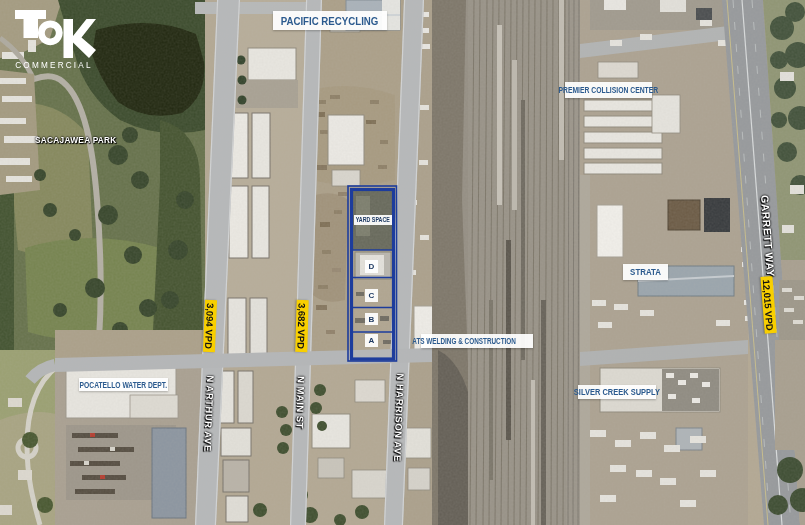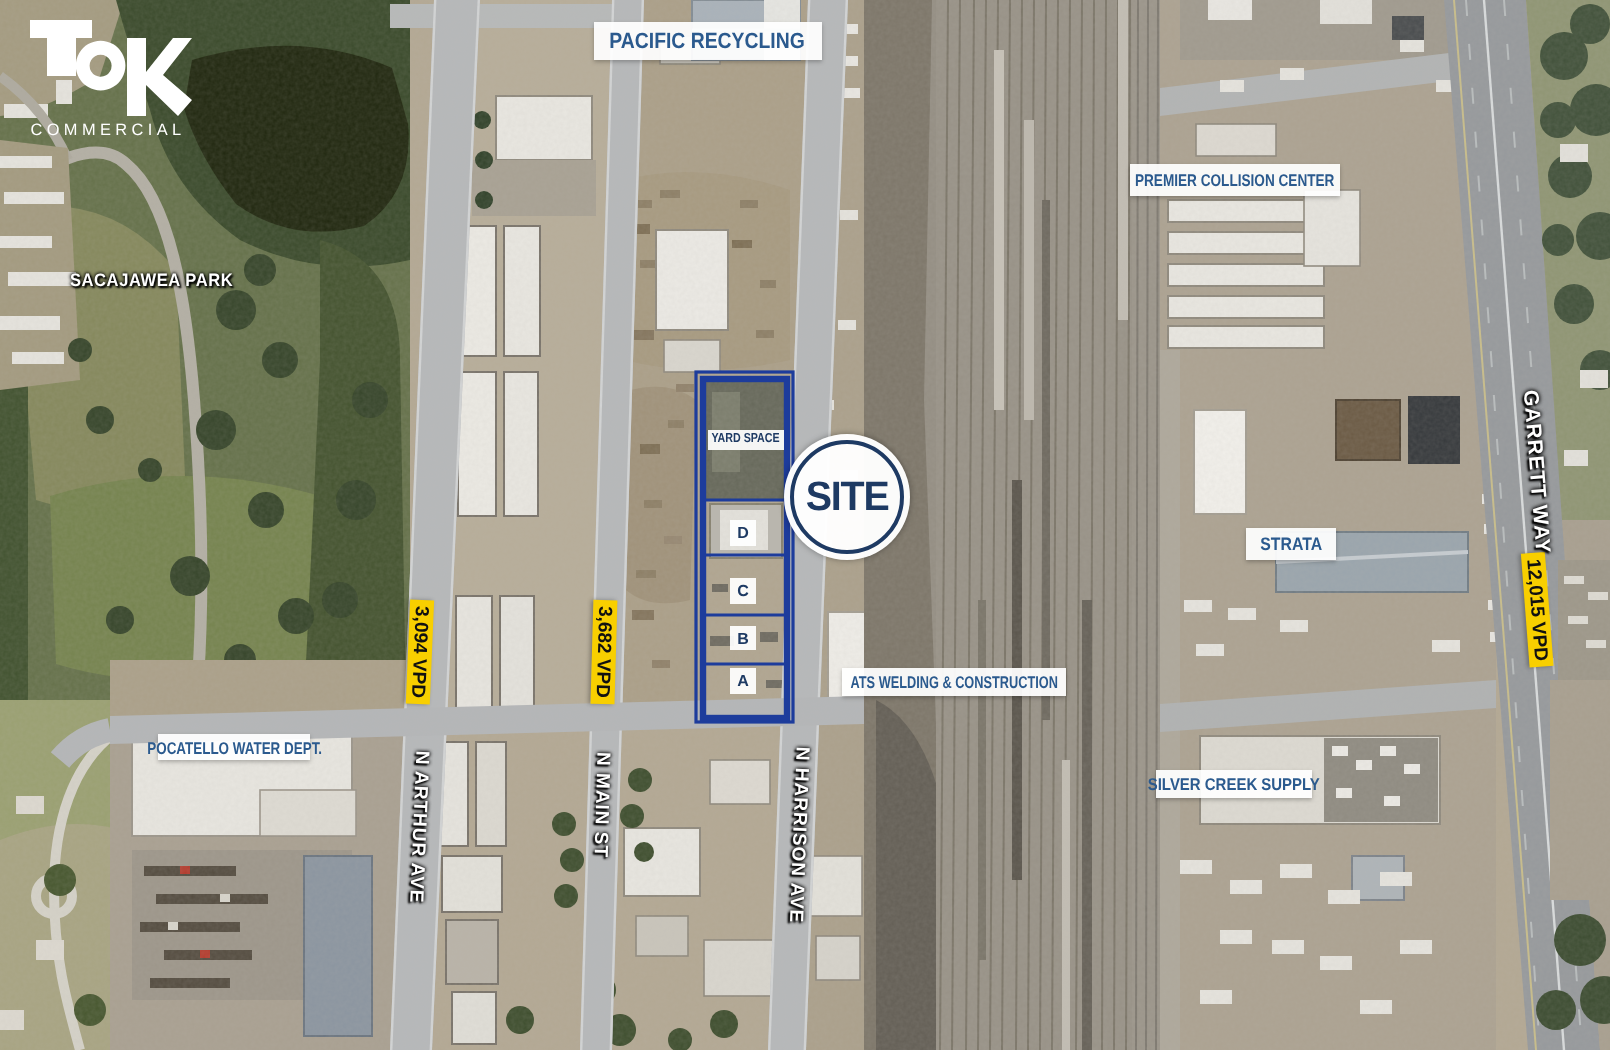--- a/index.html
+++ b/index.html
@@ -518,61 +518,56 @@
   <g fill="#ffffff">
     <path d="M15,10 H46 V19 H38 V38 H23.5 V19 H15 Z"></path>
     <path d="M50.3,20.4 a12.4,12.4 0 1,0 0.001,0 Z M50.3,27.4 a5.5,5.5 0 1,1 -0.001,0 Z" fill-rule="evenodd"></path>
     <path d="M63.5,19 H73 V36 L86.5,19 H96 L81.5,37.5 L96,50 L89,58 L73,42.5 V58 H63.5 Z"></path>
   </g>
   <text x="54" y="67.5" fill="#ffffff" font-family="Liberation Sans, sans-serif" font-size="8.2" letter-spacing="2.2" text-anchor="middle">COMMERCIAL</text>
 </svg>
 
 <div class="street" style="left:35px;top:135px;font-size:9px;letter-spacing:0.3px;transform:scaleX(0.92);transform-origin:left;">SACAJAWEA PARK</div>
 
-<div class="lbl" style="left:273px;top:11px;width:114px;height:19px;font-size:11px;margin-left:24px;">
+<div class="lbl" style="left:273px;top:11px;width:114px;height:19px;font-size:11px;">
       <span class="cond">PACIFIC RECYCLING</span>
     </div>
 
-<div class="lbl" style="left:565px;top:82px;width:105px;height:16px;font-size:8.5px;">
+<div class="lbl" style="left:565px;top:82px;width:87px;height:16px;font-size:8.5px;">
       <span style="transform:scaleX(0.8);">PREMIER COLLISION CENTER</span>
     </div>
 
 <div class="lbl" style="left:623px;top:264px;width:45px;height:16px;font-size:9px;justify-content:center;">
       <span class="cond">STRATA</span>
     </div>
 
 <div class="lbl" style="left:578px;top:385px;width:78px;height:14px;font-size:8.5px;">
       <span class="cond">SILVER CREEK SUPPLY</span>
     </div>
 
-<div class="lbl" style="left:421px;top:334px;width:112px;height:14px;font-size:8.5px;">
+<div class="lbl" style="left:421px;top:334px;width:112px;height:14px;font-size:8.5px;justify-content:flex-end;">
       <span style="transform:scaleX(0.75);">ATS WELDING &amp; CONSTRUCTION</span>
     </div>
 
-<div class="lbl" style="left:79px;top:367px;width:76px;height:13px;font-size:8.5px;">
+<div class="lbl" style="left:79px;top:378px;width:89px;height:13px;font-size:8.5px;">
       <span style="transform:scaleX(0.79);">POCATELLO WATER DEPT.</span>
     </div>
 
 <div class="lbl" style="left:353.5px;top:214.5px;width:38px;height:10px;font-size:6.5px;color:#1e3a63;box-shadow:none;">
       <span style="transform:scaleX(0.82);">YARD SPACE</span>
     </div>
 
 <div class="lbl" style="left:365px;top:260px;width:13px;height:13px;font-size:8px;color:#1e3a63;box-shadow:none;">D</div>
 
 <div class="lbl" style="left:365px;top:289px;width:13px;height:13px;font-size:8px;color:#1e3a63;box-shadow:none;">C</div>
 
 <div class="lbl" style="left:365px;top:313px;width:13px;height:12px;font-size:8px;color:#1e3a63;box-shadow:none;">B</div>
 
 <div class="lbl" style="left:365px;top:334px;width:13px;height:13px;font-size:8px;color:#1e3a63;box-shadow:none;">A</div>
 
-<div style="position:absolute;left:392px;top:217px;width:63px;height:63px;border-radius:50%;background:rgba(255,255,255,0.97);display:flex;align-items:center;justify-content:center;box-shadow:0 0 3px rgba(0,0,0,0.35);">
-  <div style="width:57px;height:57px;border-radius:50%;border:2.8px solid #1e3a63;box-sizing:border-box;display:flex;align-items:center;justify-content:center;">
-    <span style="color:#1e3a63;font-weight:bold;font-size:20.5px;letter-spacing:-0.6px;transform:scaleX(0.96);">SITE</span>
-  </div>
-</div>
 
 <div class="vpd" style="left:184px;top:320px;font-size:9.5px;transform:rotate(92.4deg);transform-origin:center;">3,094 VPD</div>
 
 <div class="vpd" style="left:276px;top:320px;font-size:9.5px;transform:rotate(91.6deg);transform-origin:center;">3,682 VPD</div>
 
 <div class="vpd" style="left:740px;top:299px;font-size:9.5px;transform:rotate(85.6deg);transform-origin:center;">12,015 VPD</div>
 
 <div class="street" style="left:171px;top:408px;font-size:9.5px;transform:rotate(92.4deg);transform-origin:center;">N ARTHUR AVE</div>
 
 <div class="street" style="left:274px;top:397px;font-size:9.5px;transform:rotate(91.6deg);transform-origin:center;">N MAIN ST</div>

